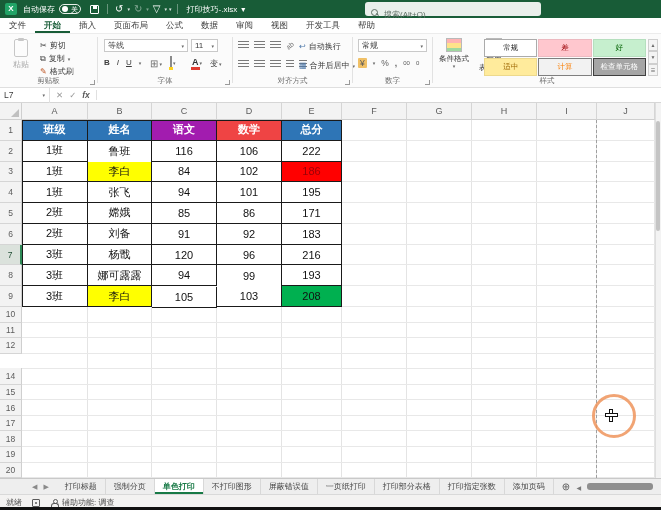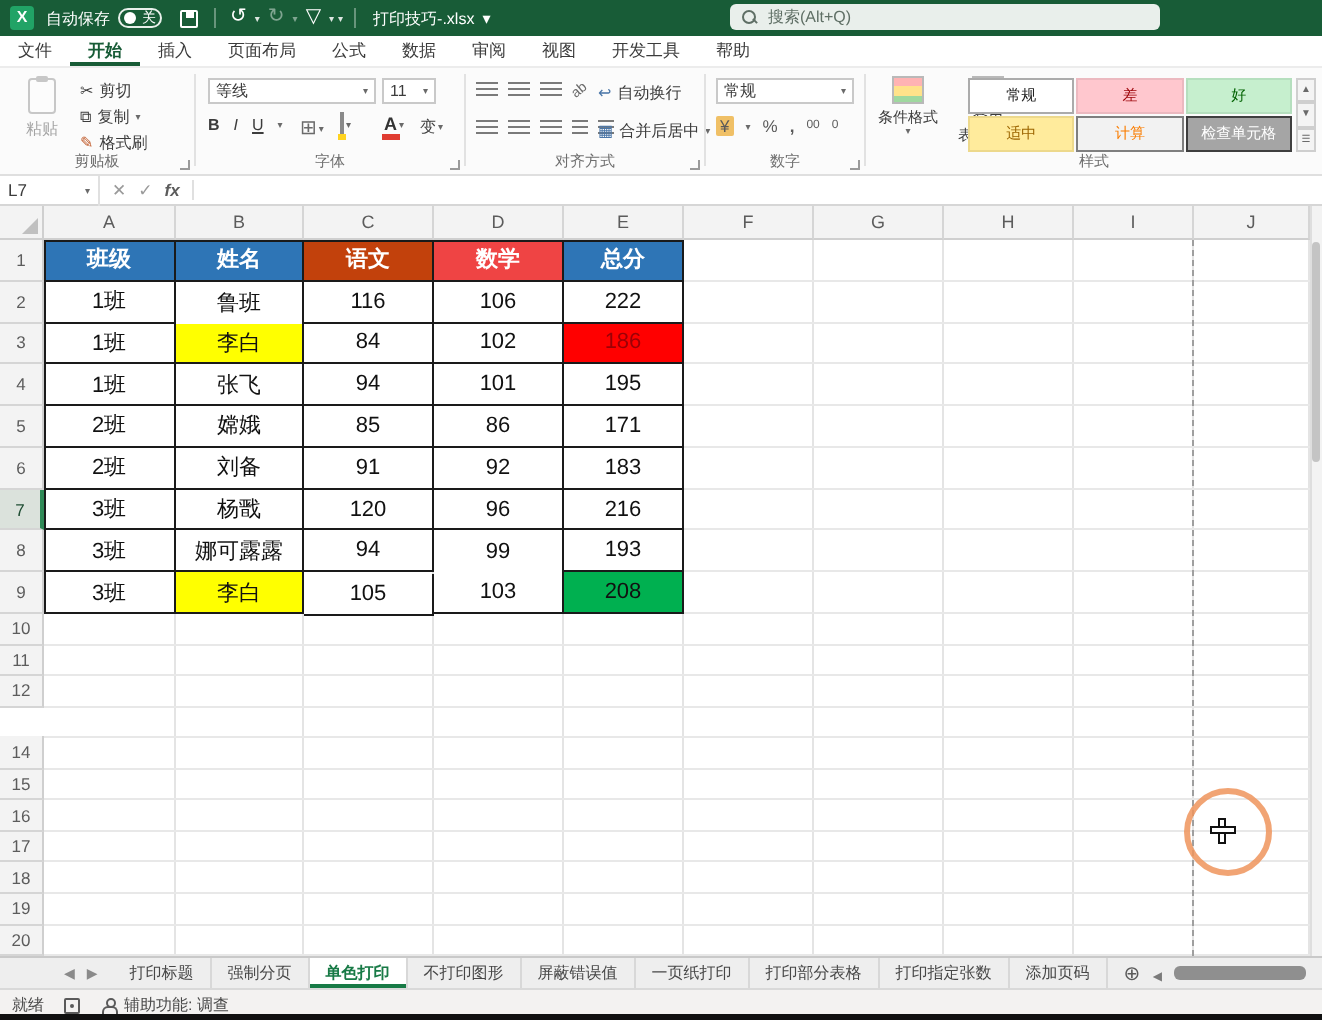--- a/index.html
+++ b/index.html
@@ -15,21 +15,21 @@
   .toggle .dot{width:6px;height:6px;background:#fff;border-radius:50%;}
   .toggle .st{font-size:7px;line-height:1;}
   .qat{display:flex;align-items:center;gap:2px;}
   .qat .ic{font-size:10px;line-height:1;padding:0 2px;}
   .qat .caret{font-size:5px;opacity:.85;}
   .qat .dis{opacity:.45;}
   .savedisk{width:9px;height:9px;border:1px solid #fff;border-radius:1px;position:relative;margin:0 3px;}
   .savedisk:before{content:"";position:absolute;left:2px;top:0;width:4px;height:3px;background:#fff;}
   .tsep{width:1px;height:10px;background:rgba(255,255,255,.35);margin:0 5px;}
   .fname{display:flex;align-items:center;gap:4px;margin-left:4px;white-space:nowrap;}
-  .searchbox{position:absolute;left:365px;top:2px;width:215px;height:13px;background:#e9efeb;border-radius:3px;display:flex;align-items:center;padding:0 6px;gap:5px;color:#5f6f65;font-size:8px;}
+  .searchbox{position:absolute;left:365px;top:2px;width:176px;height:13px;background:#e9efeb;border-radius:3px;display:flex;padding:7px 6px;gap:5px;color:#5f6f65;font-size:8px;}
   .mag{position:relative;width:8px;height:8px;flex:0 0 auto;}
   .mag:before{content:"";position:absolute;left:0;top:0;width:5px;height:5px;border:1px solid #5f6f65;border-radius:50%;}
   .mag:after{content:"";position:absolute;left:5px;top:5px;width:3px;height:1px;background:#5f6f65;transform:rotate(45deg);}
 
   
   .menubar{position:absolute;left:0;top:18px;width:661px;height:16px;background:#fff;display:flex;align-items:stretch;border-bottom:1px solid #ececec;}
   .mtab{padding:0 9px;font-size:8.5px;color:#3b3b3b;display:flex;align-items:center;cursor:default;}
   .mtab.active{color:#185c37;font-weight:bold;box-shadow:inset 0 -2px 0 #185c37;}
 
   
@@ -366,21 +366,21 @@
       <div class="gl-h" style="top: 280.77px; left: 22px; width: 633px;"></div>
       <div class="gl-h" style="top: 296.32px; left: 22px; width: 633px;"></div>
       <div class="gl-h" style="top: 311.87px; left: 22px; width: 633px;"></div>
       <div class="gl-h" style="top: 327.42px; left: 22px; width: 633px;"></div>
       <div class="gl-h" style="top: 342.97px; left: 22px; width: 633px;"></div>
       <div class="gl-h" style="top: 358.52px; left: 22px; width: 633px;"></div>
       <div class="gl-h" style="top: 374.07px; left: 22px; width: 633px;"></div>
       <div class="pagebreak" style="left: 596px; top: 17px; height: 358.07px;"></div>
       <div class="tcell hdr" style="left: 22px; top: 17px; width: 66px; height: 20.78px; background: rgb(46, 117, 182); color: rgb(255, 255, 255);">班级</div>
       <div class="tcell hdr" style="left: 88px; top: 17px; width: 64px; height: 20.78px; background: rgb(46, 117, 182); color: rgb(255, 255, 255);">姓名</div>
-      <div class="tcell hdr" style="left: 152px; top: 17px; width: 65px; height: 20.78px; background: #c2410c; color: rgb(255, 255, 255);">语文</div>
+      <div class="tcell hdr" style="left: 152px; top: 17px; width: 65px; height: 20.78px; background: #a21caf; color: rgb(255, 255, 255);">语文</div>
       <div class="tcell hdr" style="left: 217px; top: 17px; width: 65px; height: 20.78px; background: #ef4444; color: rgb(255, 255, 255);">数学</div>
       <div class="tcell hdr" style="left: 282px; top: 17px; width: 60px; height: 20.78px; background: rgb(46, 117, 182); color: rgb(255, 255, 255);">总分</div>
       <div class="tcell" style="left: 22px; top: 37.78px; width: 66px; height: 20.78px;">1班</div>
       <div class="tcell" style="left: 88px; top: 37.78px; width: 64px; height: 23px;">鲁班</div>
       <div class="tcell" style="left: 152px; top: 37.78px; width: 65px; height: 20.78px;">116</div>
       <div class="tcell" style="left: 217px; top: 37.78px; width: 65px; height: 20.78px;">106</div>
       <div class="tcell" style="left: 282px; top: 37.78px; width: 60px; height: 20.78px;">222</div>
       <div class="tcell" style="left: 22px; top: 58.56px; width: 66px; height: 20.78px;">1班</div>
       <div class="tcell" style="left: 88px; top: 58.56px; width: 64px; height: 20.78px; background: rgb(255, 255, 0);">李白</div>
       <div class="tcell" style="left: 152px; top: 58.56px; width: 65px; height: 20.78px;">84</div>

